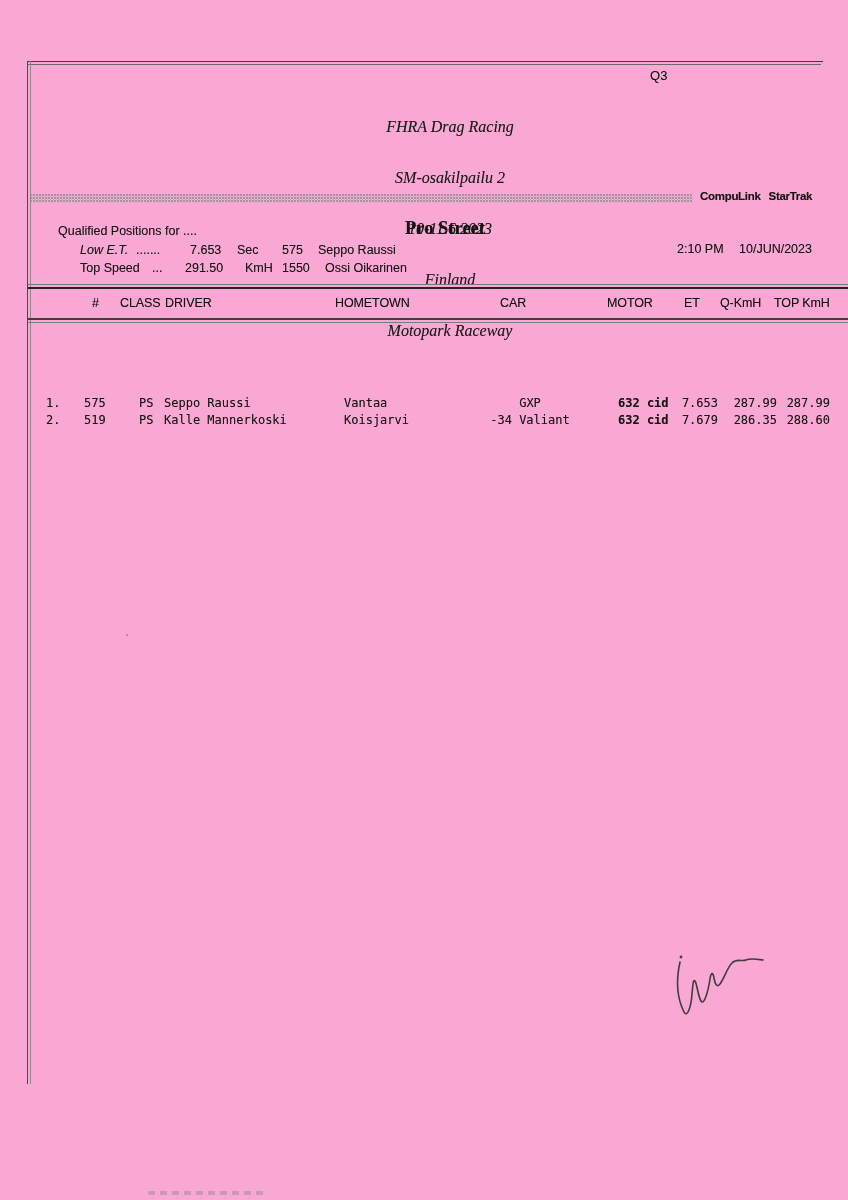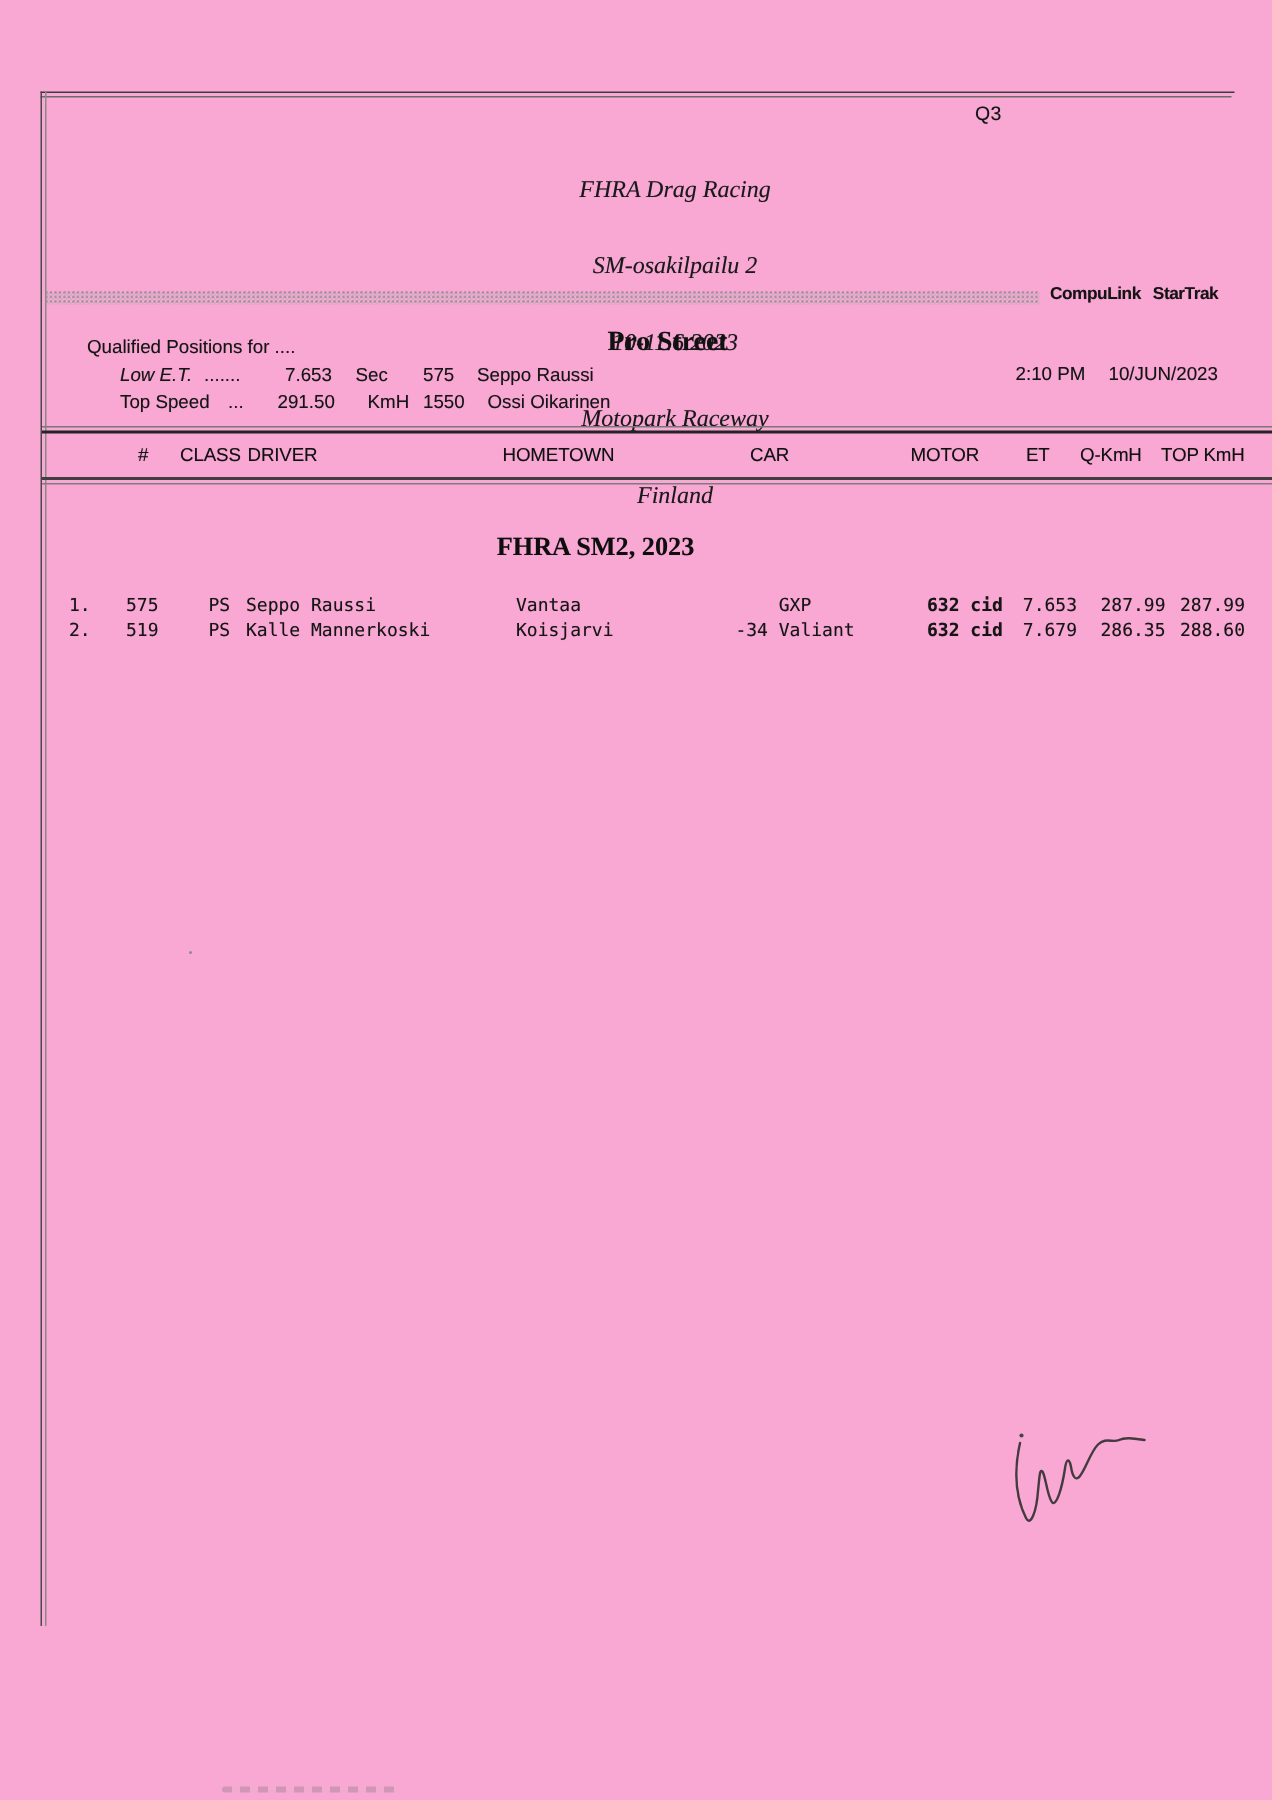--- a/index.html
+++ b/index.html
@@ -91,22 +91,22 @@
   <div class="border-top-2"></div>
   <div class="border-left-1"></div>
   <div class="border-left-2"></div>
 
   <div class="abs q-label">Q3</div>
 
   <div class="abs event-header">
     <div>FHRA Drag Racing</div>
     <div>SM-osakilpailu 2</div>
     <div>10-11.6.2023</div>
+    <div>Finland</div>
     <div>Motopark Raceway</div>
-    <div>Finland</div>
   </div>
 
   <div class="dotband"></div>
   <div class="abs brand">
     <span>CompuLink</span>
     <span>StarTrak</span>
   </div>
 
   <div class="abs qual-heading">Qualified Positions for ....</div>
   <div class="abs class-title">Pro Street</div>
@@ -137,21 +137,20 @@
   <div class="abs th" style="left:335px;">HOMETOWN</div>
   <div class="abs th" style="left:500px;">CAR</div>
   <div class="abs th" style="left:607px;">MOTOR</div>
   <div class="abs th" style="left:684px;">ET</div>
   <div class="abs th" style="left:720px;">Q-KmH</div>
   <div class="abs th" style="left:774px;">TOP KmH</div>
 
   <div class="rule-b1"></div>
   <div class="rule-b2"></div>
 
-  <div class="abs section-title">FHRA SM2, 2023</div>
 
   <div class="row" style="top:396px;">
     <span class="c-pos">1.</span>
     <span class="c-num">575</span>
     <span class="c-class">PS</span>
     <span class="c-driver">Seppo Raussi</span>
     <span class="c-home">Vantaa</span>
     <span class="c-car">GXP</span>
     <span class="c-motor">632 cid</span>
     <span class="c-et">7.653</span>

